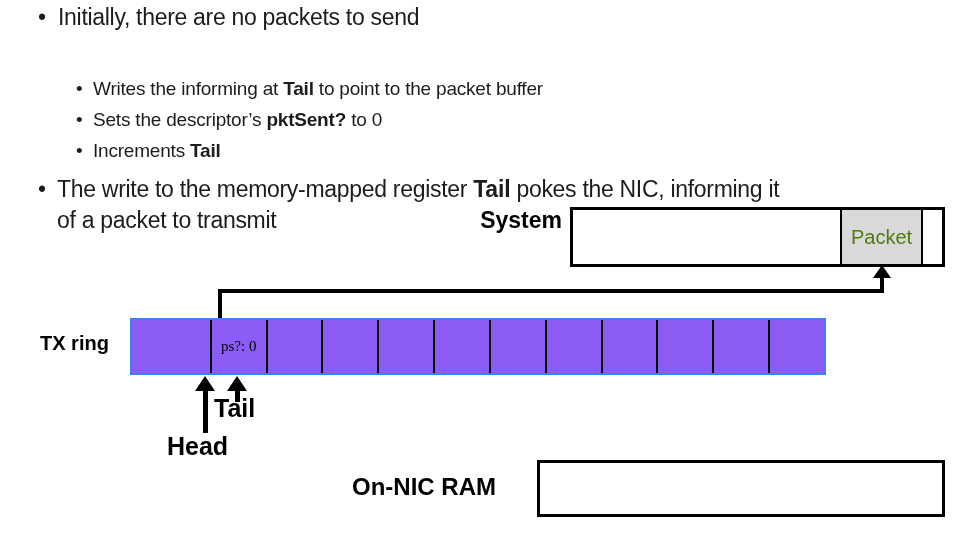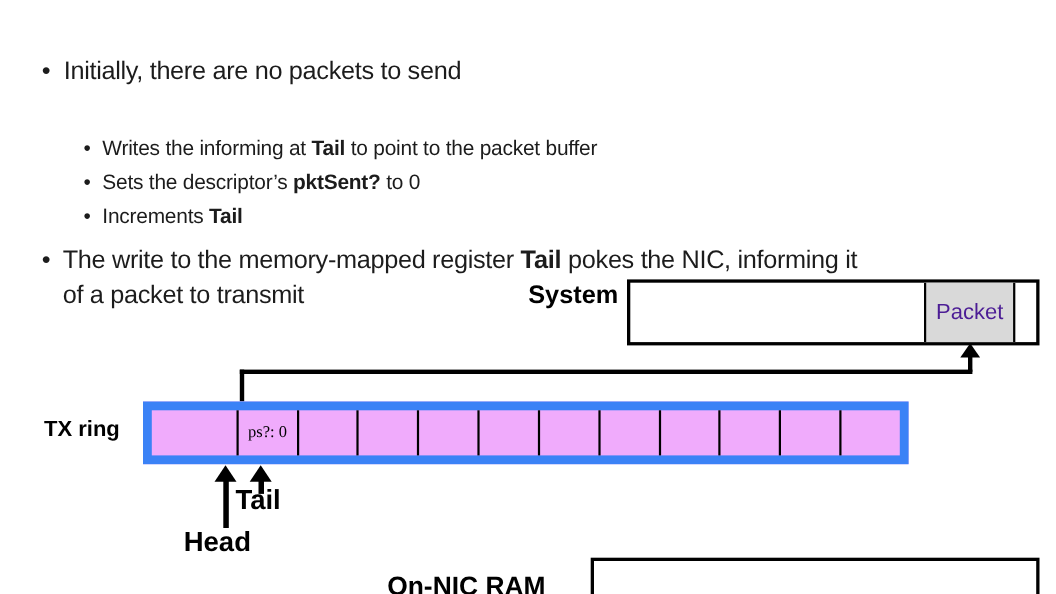--- a/index.html
+++ b/index.html
@@ -1,38 +1,38 @@
 <!DOCTYPE html>
 <html><head>
 <meta charset="utf-8">
 <style>
   html,body{margin:0;padding:0;background:#888;}
   .slide{
     position:relative;width:960px;height:540px;background:#ffffff;
     font-family:"Liberation Sans",sans-serif;color:#1c1c1c;overflow:hidden;
   }
-  .abs{position:absolute;margin-top:47px;}
+  .abs{position:absolute;}
   
   .l1{font-size:23px;letter-spacing:-0.3px;font-weight:300;white-space:nowrap;}
   .l2{font-size:19px;letter-spacing:-0.2px;font-weight:300;white-space:nowrap;}
   .l1 b,.l2 b{font-weight:700;letter-spacing:-0.2px;}
   .marker{display:inline-block;}
   
   .boldlabel{font-weight:700;color:#000;white-space:nowrap;}
   .ram-box{
     box-sizing:border-box;border:3px solid #000;background:#fff;
   }
   .packet-cell{
     position:absolute;top:0;bottom:0;box-sizing:border-box;
     border-left:2px solid #000;border-right:2px solid #000;
     display:flex;align-items:center;justify-content:center;
-    font-size:20px;font-weight:300;color:#4c1d95;
+    font-size:20px;font-weight:300;color:#4d7c0f;
   }
   .ring{
-    box-sizing:border-box;border:8px solid #3b82f6;background:#f0abfc;display:flex;padding-left:24px;
+    box-sizing:border-box;border:2px solid #3b82f6;background:#8b5cf6;display:flex;padding-left:24px;
   }
   .ring .cell{
     flex:1 1 0;border-right:2px solid #000;display:flex;align-items:center;justify-content:center;
     font-family:"Liberation Serif",serif;font-size:15px;color:#000;
   }
   .ring .cell:last-child{border-right:none;}
   .seg{background:#000;}
   .arrowhead-up{
     width:0;height:0;border-left:9px solid transparent;border-right:9px solid transparent;
     border-bottom:13px solid #000;

